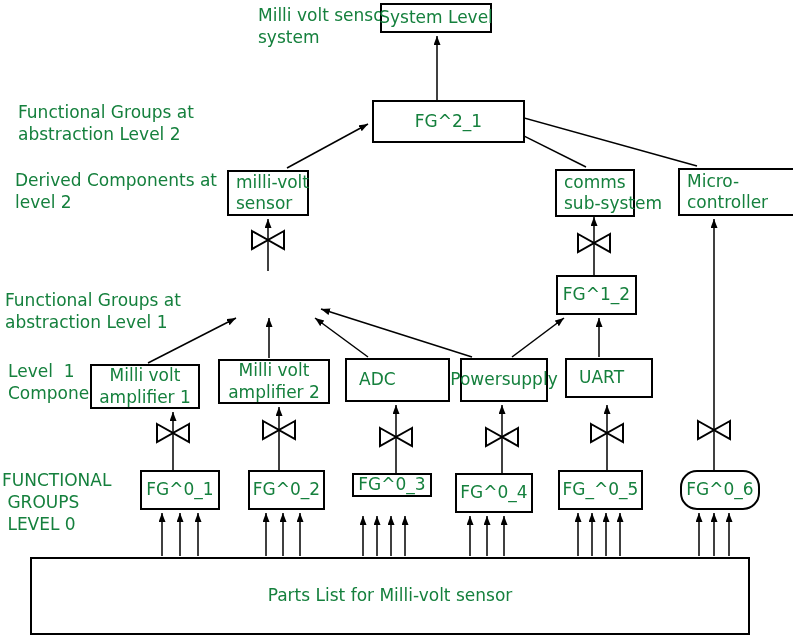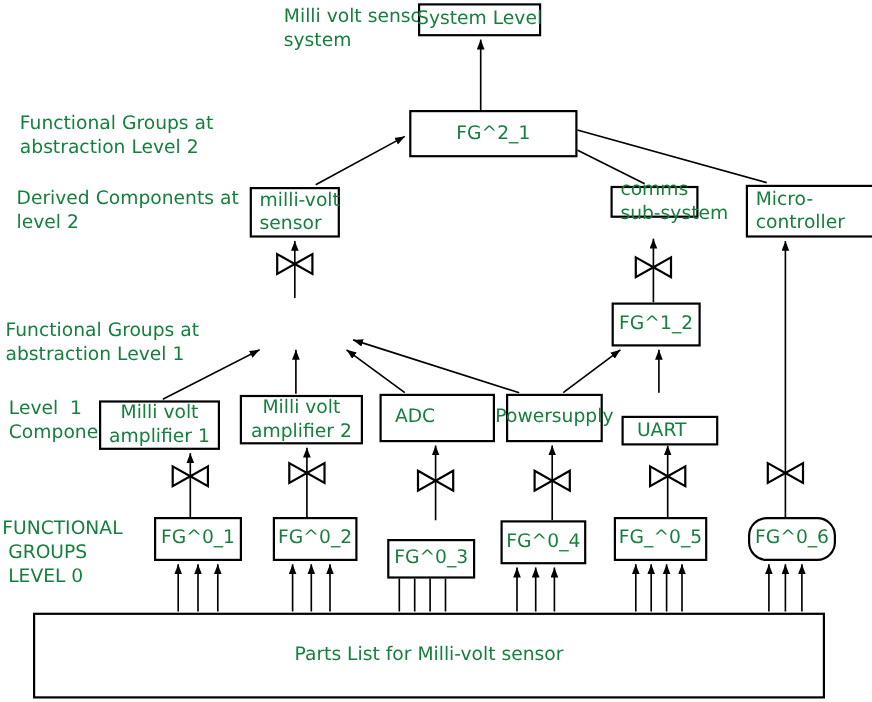--- a/index.html
+++ b/index.html
@@ -100,37 +100,37 @@
 Components</div>
   <div class="label" style="left:2px;top:469px;">FUNCTIONAL
  GROUPS
  LEVEL 0</div>
 
   <div class="node" style="left:380px;top:3px;width:112px;height:30px;">System Level</div>
   <div class="node" style="left:372px;top:100px;width:153px;height:43px;">FG^2_1</div>
 
   <div class="node left" style="left:227px;top:170px;width:82px;height:46px;">milli-volt
 sensor</div>
-  <div class="node left" style="left:555px;top:169px;width:80px;height:29px;">comms
+  <div class="node left" style="left:555px;top:169px;width:80px;height:48px;">comms
 sub-system</div>
   <div class="node left" style="left:678px;top:168px;width:120px;height:48px;">Micro-
 controller</div>
 
   <div class="node" style="left:556px;top:275px;width:81px;height:40px;">FG^1_2</div>
 
   <div class="node" style="left:90px;top:364px;width:110px;height:45px;">Milli volt
 amplifier 1</div>
   <div class="node" style="left:218px;top:359px;width:112px;height:45px;">Milli volt
 amplifier 2</div>
   <div class="node left" style="left:345px;top:358px;width:105px;height:44px;padding-left:12px;">ADC</div>
   <div class="node" style="left:460px;top:358px;width:88px;height:44px;">Powersupply</div>
-  <div class="node left" style="left:565px;top:358px;width:88px;height:27px;padding-left:12px;margin-top:20px;">UART</div>
+  <div class="node left" style="left:565px;top:358px;width:88px;height:40px;padding-left:12px;">UART</div>
 
   <div class="node" style="left:140px;top:470px;width:80px;height:40px;">FG^0_1</div>
   <div class="node" style="left:248px;top:470px;width:77px;height:40px;">FG^0_2</div>
-  <div class="node" style="left:352px;top:473px;width:80px;height:36px;margin-top:17px;">FG^0_3</div>
+  <div class="node" style="left:352px;top:473px;width:80px;height:24px;">FG^0_3</div>
   <div class="node" style="left:455px;top:473px;width:78px;height:40px;">FG^0_4</div>
   <div class="node" style="left:558px;top:470px;width:85px;height:40px;">FG_^0_5</div>
   <div class="node" style="left:680px;top:470px;width:80px;height:40px;border-radius:17px;">FG^0_6</div>
 
   <div class="node" style="left:30px;top:557px;width:720px;height:78px;">Parts List for Milli-volt sensor</div>
 
 </div>
 
 </body></html>

